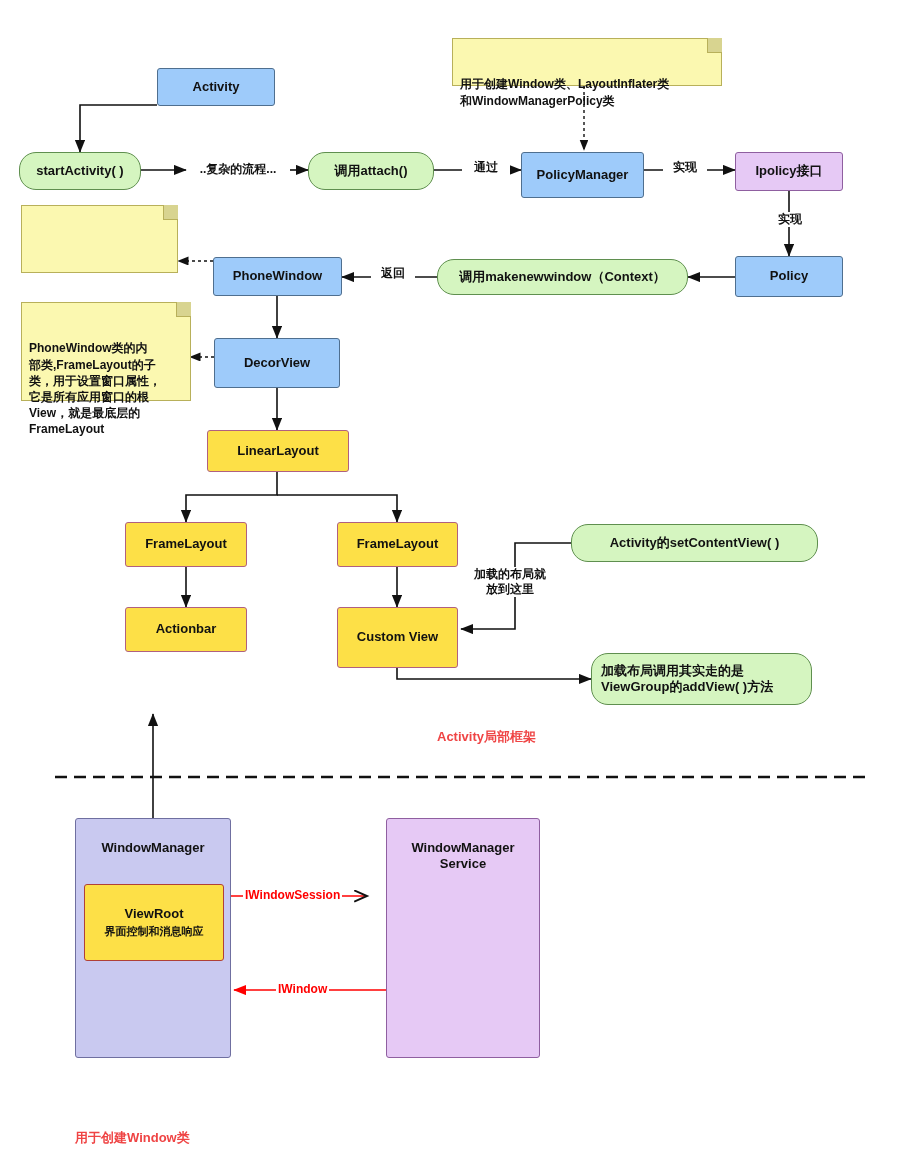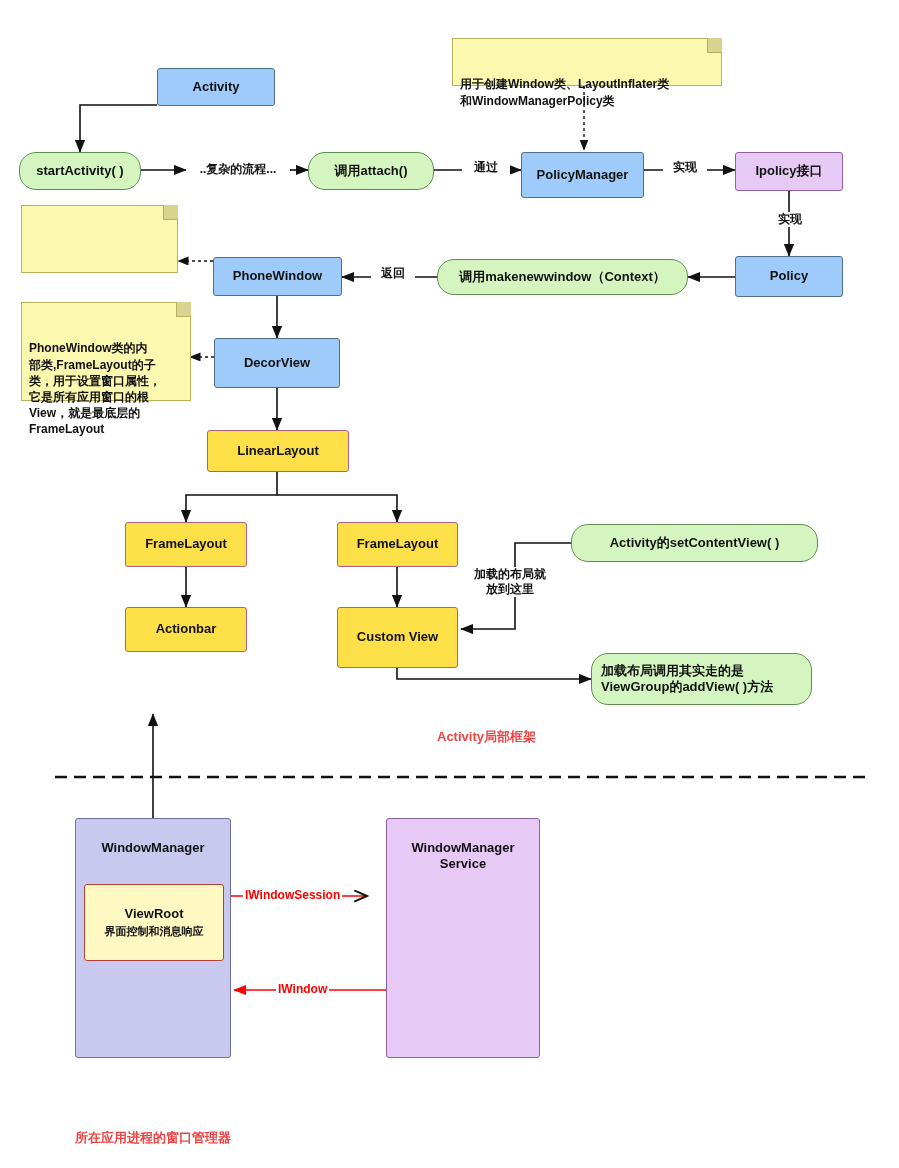--- a/index.html
+++ b/index.html
@@ -29,21 +29,21 @@
     border: 1px solid #555555;
     border-radius: 3px;
     padding: 2px 4px;
   }
   .n-blue   { background: #9ecbfa; border-color: #4f6f8f; }
   .n-green  { background: #d5f5c0; border-color: #5f8f4f; border-radius: 17px; }
   .n-purple { background: #e6c9f5; border-color: #8f5fa0; }
   .n-pink   { background: #fde047; border-color: #b06080; }
   .n-lav    { background: #c9c9f0; border-color: #6f6fa0; }
   .n-violet { background: #e6c9f5; border-color: #8f5fa0; }
-  .n-red    { background: #fef9c3; border-color: #b04038; }
+  .n-red    { background: #fde047; border-color: #b04038; }
   .note {
     position: absolute;
     box-sizing: border-box;
     background: #fbf8b0;
     border: 1px solid #b8b05a;
     font-size: 12px;
     font-weight: bold;
     color: #111111;
     line-height: 1.35;
     padding: 5px 7px;
@@ -234,15 +234,15 @@
 
   <div class="edge-label" style="left:462px; top:567px; width:96px; white-space:pre-line;">加载的布局就
 放到这里</div>
 
   <div class="red-edge-label" style="left:243px; top:888px;">IWindowSession</div>
 
   <div class="red-edge-label" style="left:276px; top:982px;">IWindow</div>
 
   <div class="red-label" style="left:437px; top:729px;">Activity局部框架</div>
 
-  <div class="red-label" style="left:75px; top:1130px;">所在应用进程的窗口管理器</div>
+  <div class="red-label" style="left:75px; top:1130px;">用于创建Window类</div>
 
 </div>
 
 </body></html>

